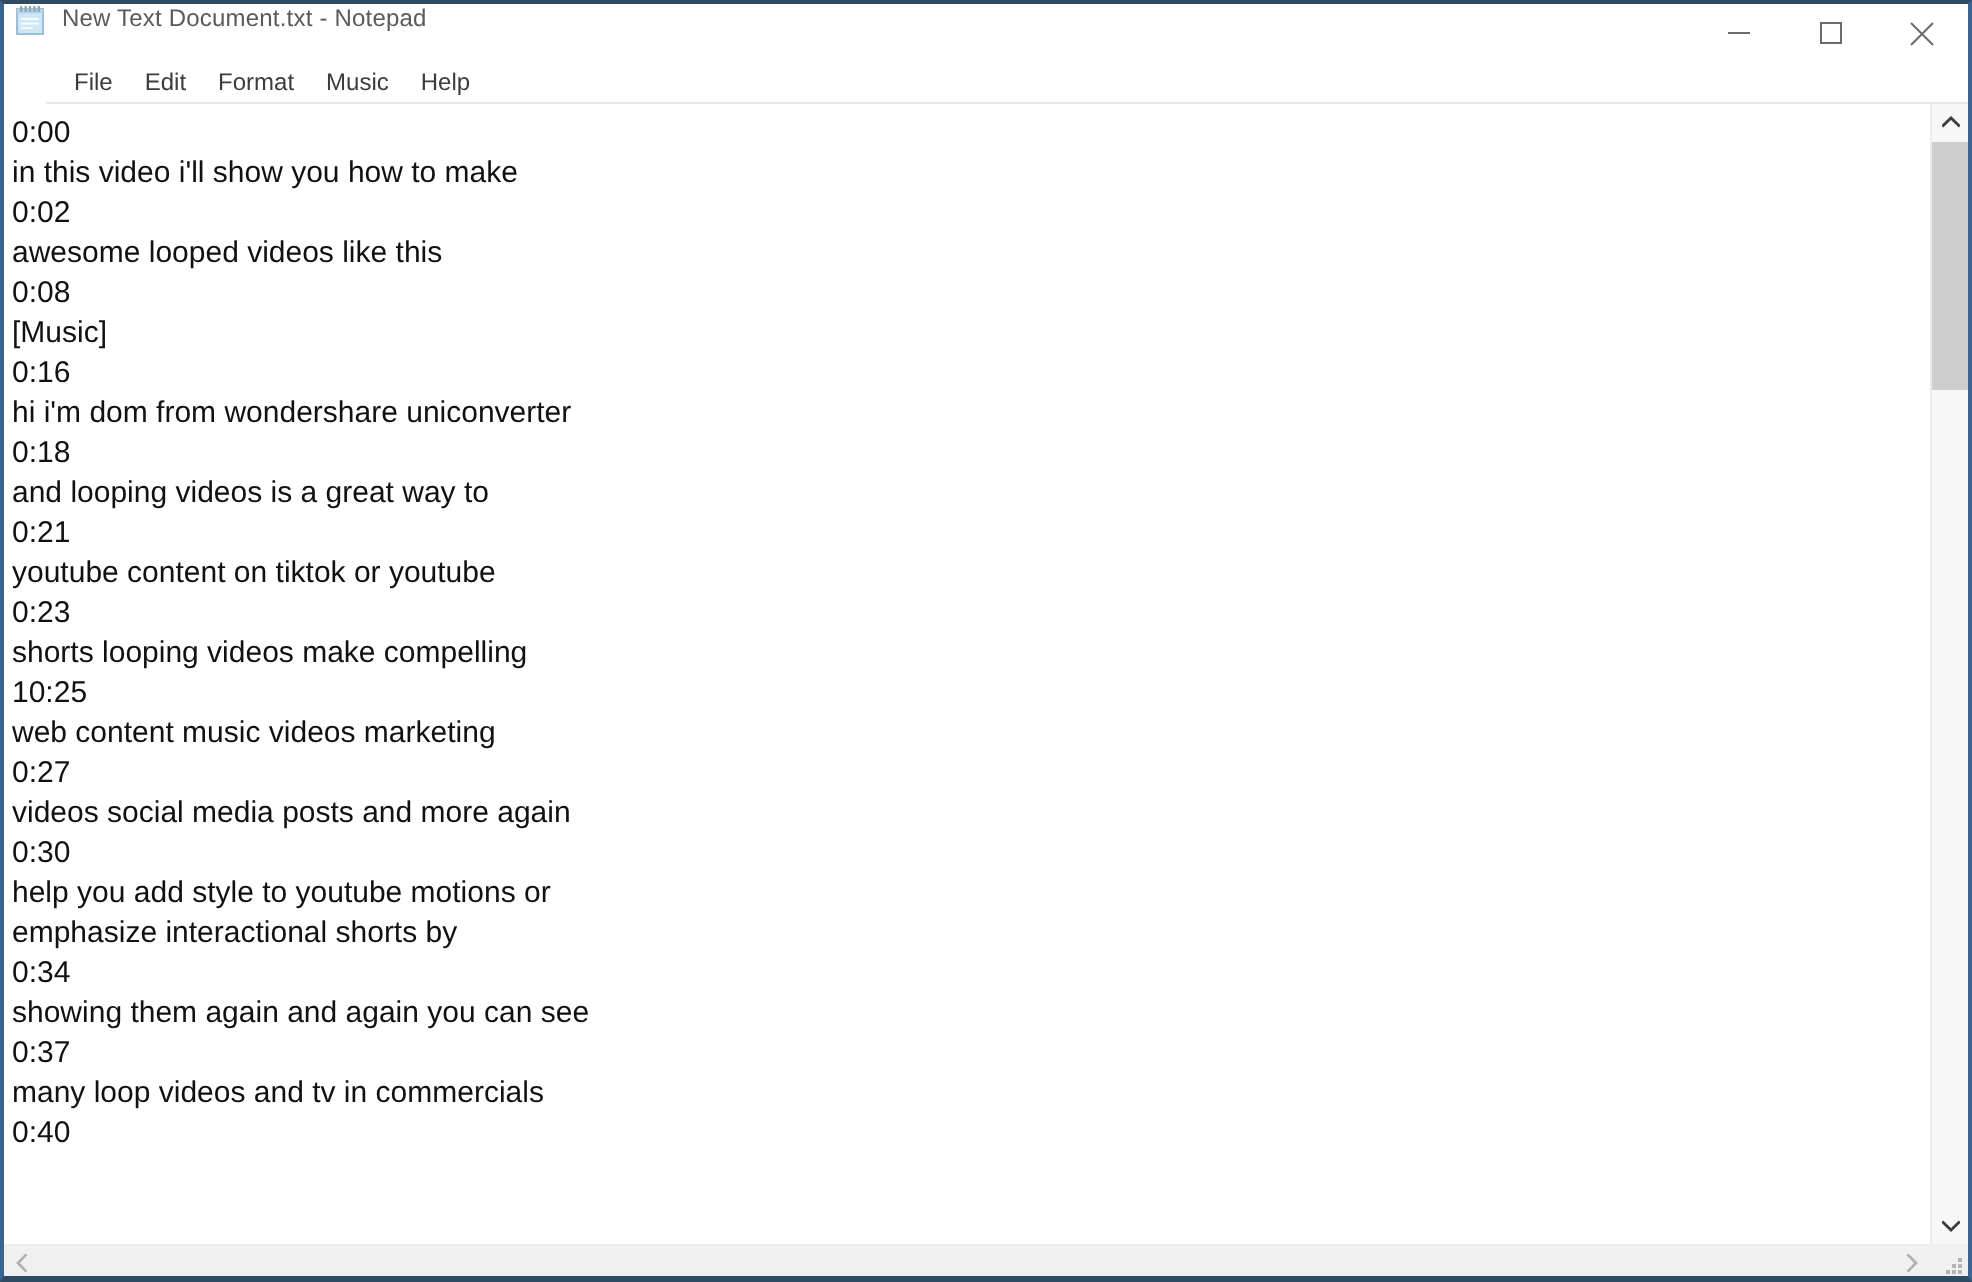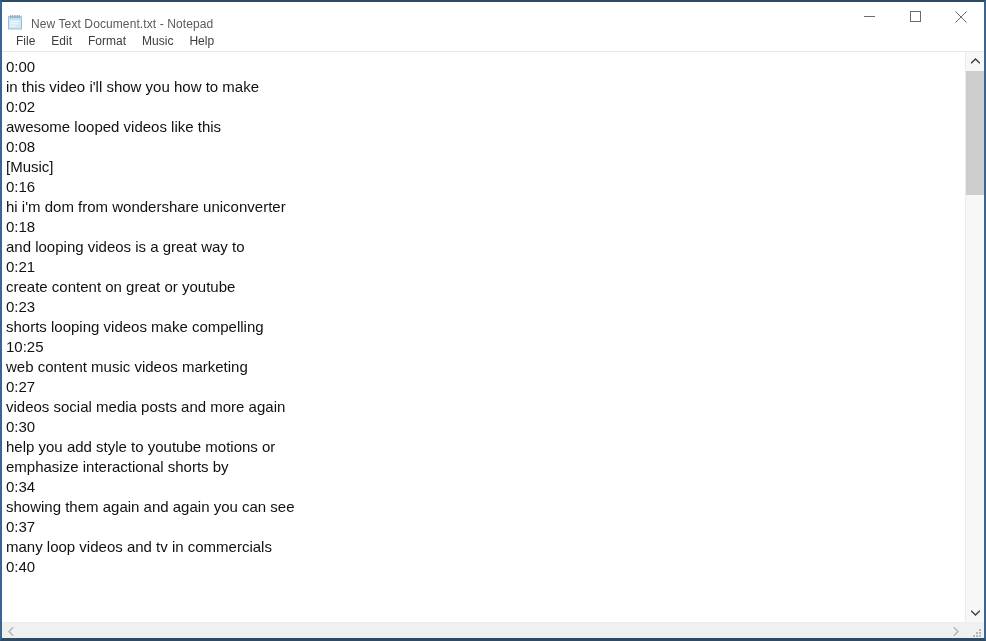--- a/index.html
+++ b/index.html
@@ -24,21 +24,21 @@
     border-bottom: 3px solid #2f4a63;
     overflow: hidden;
   }
 
   
   .titlebar {
     position: relative;
     height: 29px;
     background: #ffffff;
     display: flex;
-    align-items: flex-end;
+    align-items: flex-start;
   }
   .tb-icon {
     width: 17px;
     height: 17px;
     margin-left: 5px;
     margin-right: 7px;
     flex: 0 0 auto;
     position: relative;
   }
   .tb-title {
@@ -66,20 +66,21 @@
   .winbtn svg { display: block; }
 
   
   .menubar {
     height: 20px;
     background: #ffffff;
     display: flex;
     align-items: center;
     padding-left: 6px;
     border-bottom: 1px solid #e8e8e8;
+    margin-left: 21px;
   }
   .menuitem {
     font-size: 12px;
     color: #3c3c3c;
     padding: 2px 8px 3px 8px;
     white-space: nowrap;
     cursor: default;
   }
 
   
@@ -251,21 +252,21 @@
         <div class="line">in this video i'll show you how to make</div>
         <div class="line">0:02</div>
         <div class="line">awesome looped videos like this</div>
         <div class="line">0:08</div>
         <div class="line">[Music]</div>
         <div class="line">0:16</div>
         <div class="line">hi i'm dom from wondershare uniconverter</div>
         <div class="line">0:18</div>
         <div class="line">and looping videos is a great way to</div>
         <div class="line">0:21</div>
-        <div class="line">create content on great or youtube</div>
+        <div class="line">youtube content on tiktok or youtube</div>
         <div class="line">0:23</div>
         <div class="line">shorts looping videos make compelling</div>
         <div class="line">10:25</div>
         <div class="line">web content music videos marketing</div>
         <div class="line">0:27</div>
         <div class="line">videos social media posts and more again</div>
         <div class="line">0:30</div>
         <div class="line">help you add style to youtube motions or</div>
         <div class="line">emphasize interactional shorts by</div>
         <div class="line">0:34</div>

